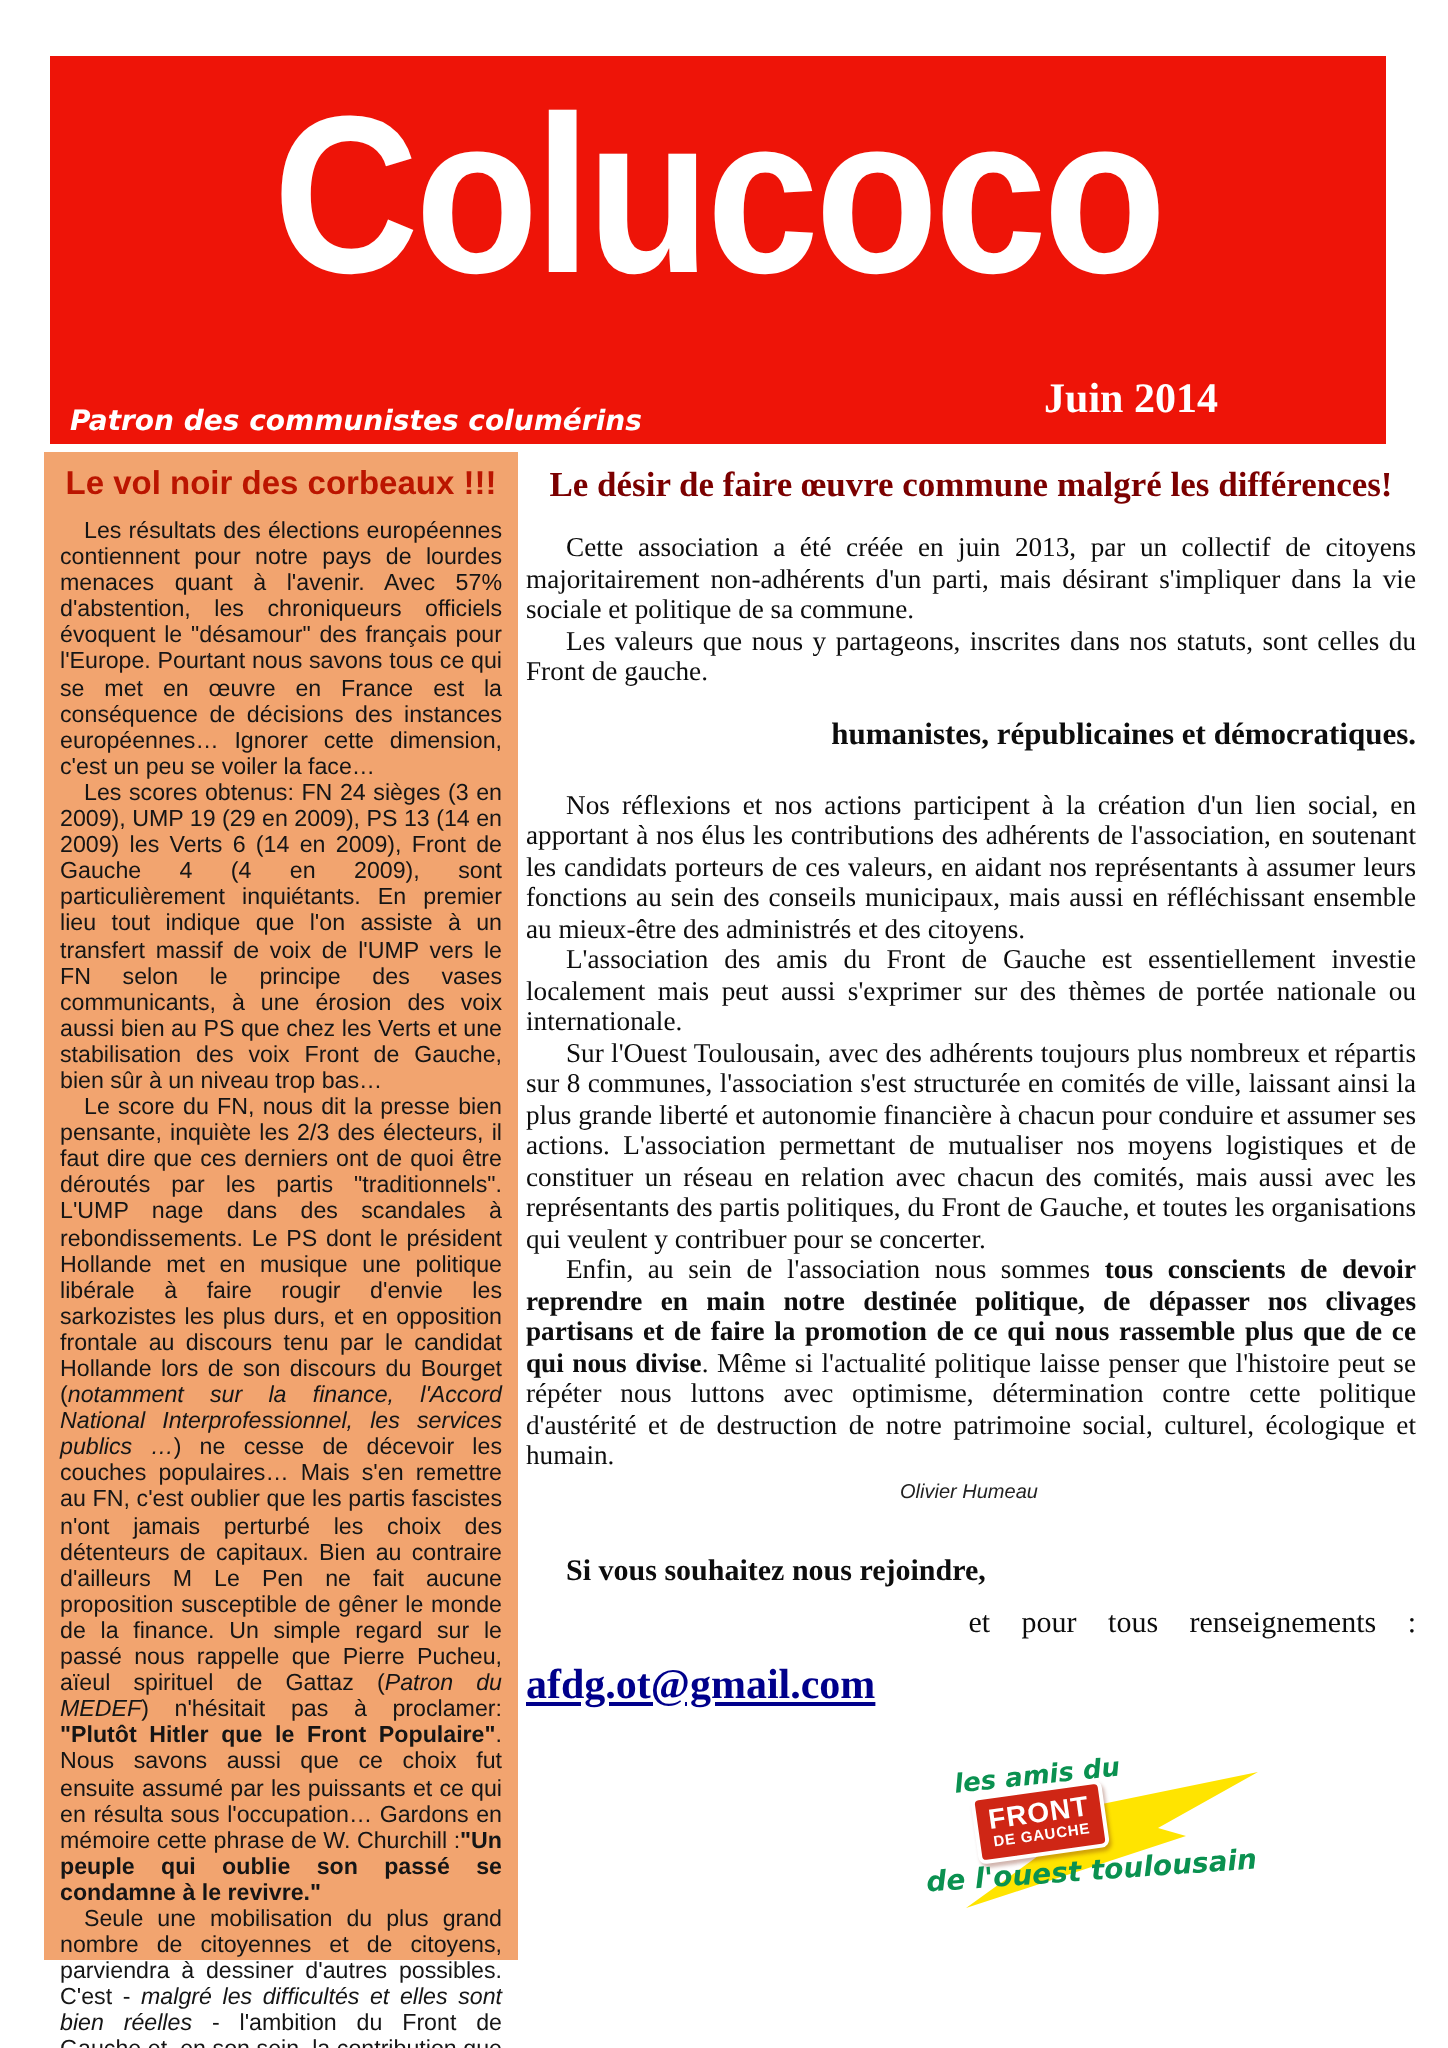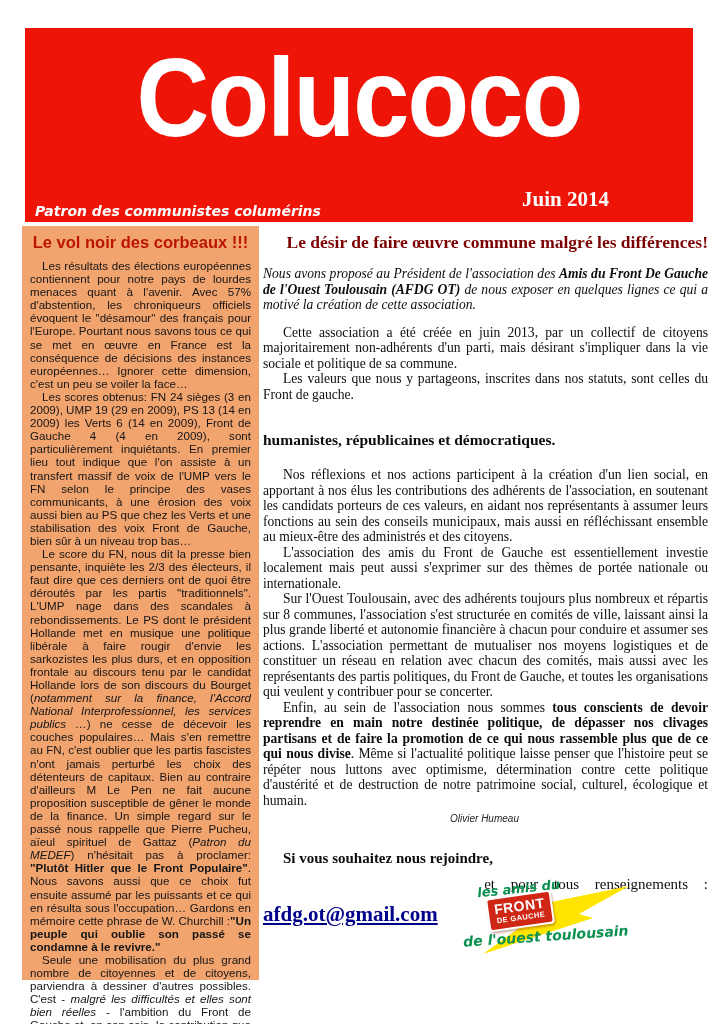--- a/index.html
+++ b/index.html
@@ -40,29 +40,29 @@
   .left-body{
     font-size:11.6px;line-height:13.1px;text-align:justify;color:#151515;
   }
   .lp{margin:0;text-indent:12px;}
   
   .right-col{
     position:absolute;left:263px;top:232px;width:445px;
     font-family:"Liberation Serif",serif;color:#0d0d0d;
   }
   .right-title{
-    text-align:right;font-weight:bold;font-size:17.5px;
+    text-align:center;font-weight:bold;font-size:17.5px;
     color:var(--right_title,#7b0000);margin:0 0 13px 0;
   }
   .right-body{font-size:13.6px;line-height:15.5px;text-align:justify;}
   .rp{margin:0;text-indent:20px;}
   .rp-intro{margin:0 0 12px 0;text-indent:0;}
   .right-subheading{
-    text-align:left;font-weight:bold;font-size:15.5px;
-    margin:29px 0 18px 0;
+    text-align:right;font-weight:bold;font-size:15.5px;
+    margin:15px 0 18px 0;
   }
   .right-signature{
     text-align:center;font-family:"Liberation Sans",sans-serif;
     font-style:italic;font-size:10px;color:#222;margin:5px 2px 0 0;
   }
   .join{margin-top:26px;}
   .join-line1{font-weight:bold;font-size:15px;text-indent:20px;}
   .join-line2{
     text-align:right;font-size:15px;word-spacing:12px;margin-top:9px;
   }
@@ -110,23 +110,20 @@
       <p class="lp"><span>Les scores obtenus: FN 24 sièges (3 en 2009), UMP 19 (29 en 2009), PS 13 (14 en 2009) les Verts 6 (14 en 2009), Front de Gauche 4 (4 en 2009), sont particulièrement inquiétants. En premier lieu tout indique que l'on assiste à un transfert massif de voix de l'UMP vers le FN selon le principe des vases communicants, à une érosion des voix aussi bien au PS que chez les Verts et une stabilisation des voix Front de Gauche, bien sûr à un niveau trop bas…</span></p>
       <p class="lp"><span>Le score du FN, nous dit la presse bien pensante, inquiète les 2/3 des électeurs, il faut dire que ces derniers ont de quoi être déroutés par les partis "traditionnels". L'UMP nage dans des scandales à rebondissements. Le PS dont le président Hollande met en musique une politique libérale à faire rougir d'envie les sarkozistes les plus durs, et en opposition frontale au discours tenu par le candidat Hollande lors de son discours du Bourget (</span><span style="font-style: italic;">notamment sur la finance, l'Accord National Interprofessionnel, les services publics …</span><span>) ne cesse de décevoir les couches populaires… Mais s'en remettre au FN, c'est oublier que les partis fascistes n'ont jamais perturbé les choix des détenteurs de capitaux. Bien au contraire d'ailleurs M Le Pen ne fait aucune proposition susceptible de gêner le monde de la finance. Un simple regard sur le passé nous rappelle que Pierre Pucheu, aïeul spirituel de Gattaz (</span><span style="font-style: italic;">Patron du MEDEF</span><span>) n'hésitait pas à proclamer: </span><span style="font-weight: bold;">"Plutôt Hitler que le Front Populaire"</span><span>. Nous savons aussi que ce choix fut ensuite assumé par les puissants et ce qui en résulta sous l'occupation… Gardons en mémoire cette phrase de W. Churchill :</span><span style="font-weight: bold;">"Un peuple qui oublie son passé se condamne à le revivre."</span></p>
       <p class="lp"><span>Seule une mobilisation du plus grand nombre de citoyennes et de citoyens, parviendra à dessiner d'autres possibles. C'est - </span><span style="font-style: italic;">malgré les difficultés et elles sont bien réelles</span><span> - l'ambition du Front de Gauche et, en son sein, la contribution que nous nous efforçons d'apporter, au quotidien, en tant que communistes.</span></p>
     </div>
 
 </div>
 
 <div class="right-col">
   <div class="right-title">Le désir de faire œuvre commune malgré les différences!</div>
   <div class="right-body">
-      <p class="rp-intro"><span style="font-style: italic;">Nous avons proposé au Président de l'association des </span><span style="font-weight: bold; font-style: italic;">Amis du Front De Gauche de l'Ouest Toulousain (AFDG OT)</span><span style="font-style: italic;"> de nous exposer en quelques lignes ce qui a motivé la création de cette association.</span></p>
-    </div>
-  <div class="right-body">
       <p class="rp"><span>Cette association a été créée en juin 2013, par un collectif de citoyens majoritairement non-adhérents d'un parti, mais désirant s'impliquer dans la vie sociale et politique de sa commune.</span></p>
       <p class="rp"><span>Les valeurs que nous y partageons, inscrites dans nos statuts, sont celles du Front de gauche.</span></p>
     </div>
   <div class="right-subheading">humanistes, républicaines et démocratiques.</div>
   <div class="right-body">
       <p class="rp"><span>Nos réflexions et nos actions participent à la création d'un lien social, en apportant à nos élus les contributions des adhérents de l'association, en soutenant les candidats porteurs de ces valeurs, en aidant nos représentants à assumer leurs fonctions au sein des conseils municipaux, mais aussi en réfléchissant ensemble au mieux-être des administrés et des citoyens.</span></p>
       <p class="rp"><span>L'association des amis du Front de Gauche est essentiellement investie localement mais peut aussi s'exprimer sur des thèmes de portée nationale ou internationale.</span></p>
       <p class="rp"><span>Sur l'Ouest Toulousain, avec des adhérents toujours plus nombreux et répartis sur 8 communes, l'association s'est structurée en comités de ville, laissant ainsi la plus grande liberté et autonomie financière à chacun pour conduire et assumer ses actions. L'association permettant de mutualiser nos moyens logistiques et de constituer un réseau en relation avec chacun des comités, mais aussi avec les représentants des partis politiques, du Front de Gauche, et toutes les organisations qui veulent y contribuer pour se concerter.</span></p>
       <p class="rp"><span>Enfin, au sein de l'association nous sommes </span><span style="font-weight: bold;">tous conscients de devoir reprendre en main notre destinée politique, de dépasser nos clivages partisans et de faire la promotion de ce qui nous rassemble plus que de ce qui nous divise</span><span>. Même si l'actualité politique laisse penser que l'histoire peut se répéter nous luttons avec optimisme, détermination contre cette politique d'austérité et de destruction de notre patrimoine social, culturel, écologique et humain.</span></p>
     </div>

